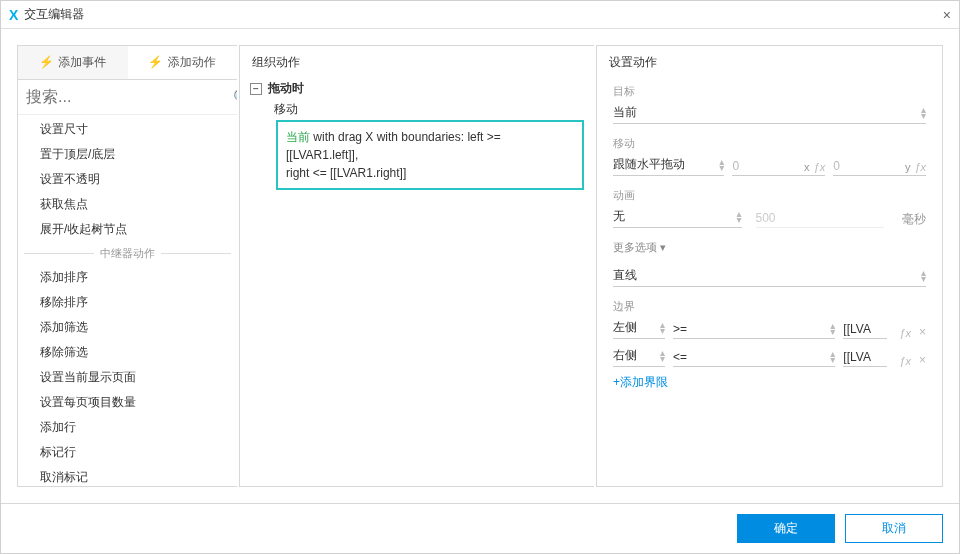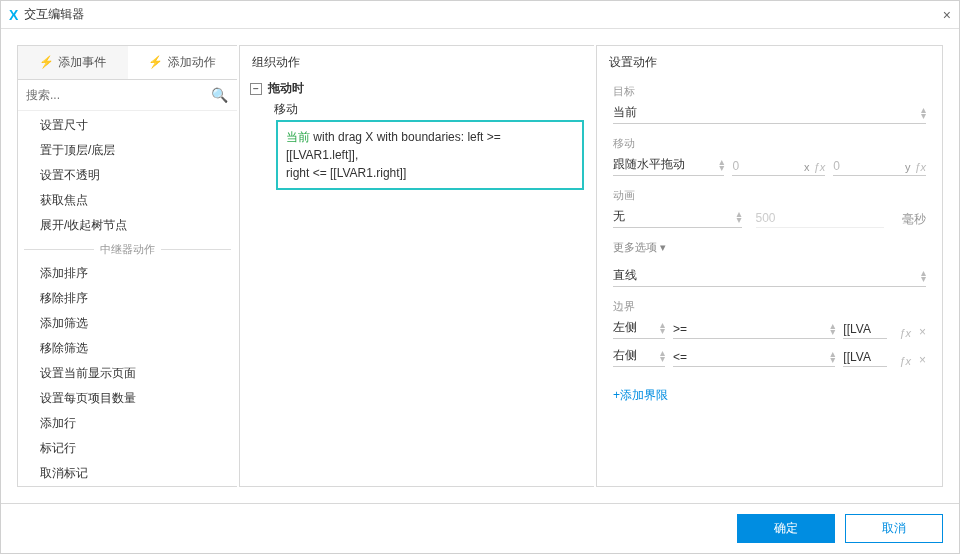--- a/index.html
+++ b/index.html
@@ -69,21 +69,21 @@
 .search-row {
   display: flex;
   align-items: center;
   padding: 4px 8px;
   border-bottom: 1px solid #eee;
 }
 .search-input {
   flex: 1;
   border: none;
   outline: none;
-  font-size: 12px;
+  font-size: 16px;
   color: #666;
   padding: 4px 0;
 }
 .search-icon { color: #bbb; font-size: 14px; }
 
 .action-list {
   flex: 1;
   overflow-y: auto;
   padding: 2px 0;
 }
@@ -206,21 +206,21 @@
 .bound-row .expr {
   flex: 0 0 44px;
   border-bottom: 1px solid #ccc;
   color: #333;
   padding: 2px 0;
   overflow: hidden;
   white-space: nowrap;
 }
 .bound-row .x-icon { color: #bbb; font-size: 12px; }
 
-.add-bound { color: #008de1; margin-top: 20px; }
+.add-bound { color: #008de1; margin-top: 7px; }
 
 .footer {
   border-top: 1px solid #d8d8d8;
   padding: 10px 16px;
   display: flex;
   justify-content: flex-end;
   gap: 10px;
 }
 .btn {
   width: 98px;

